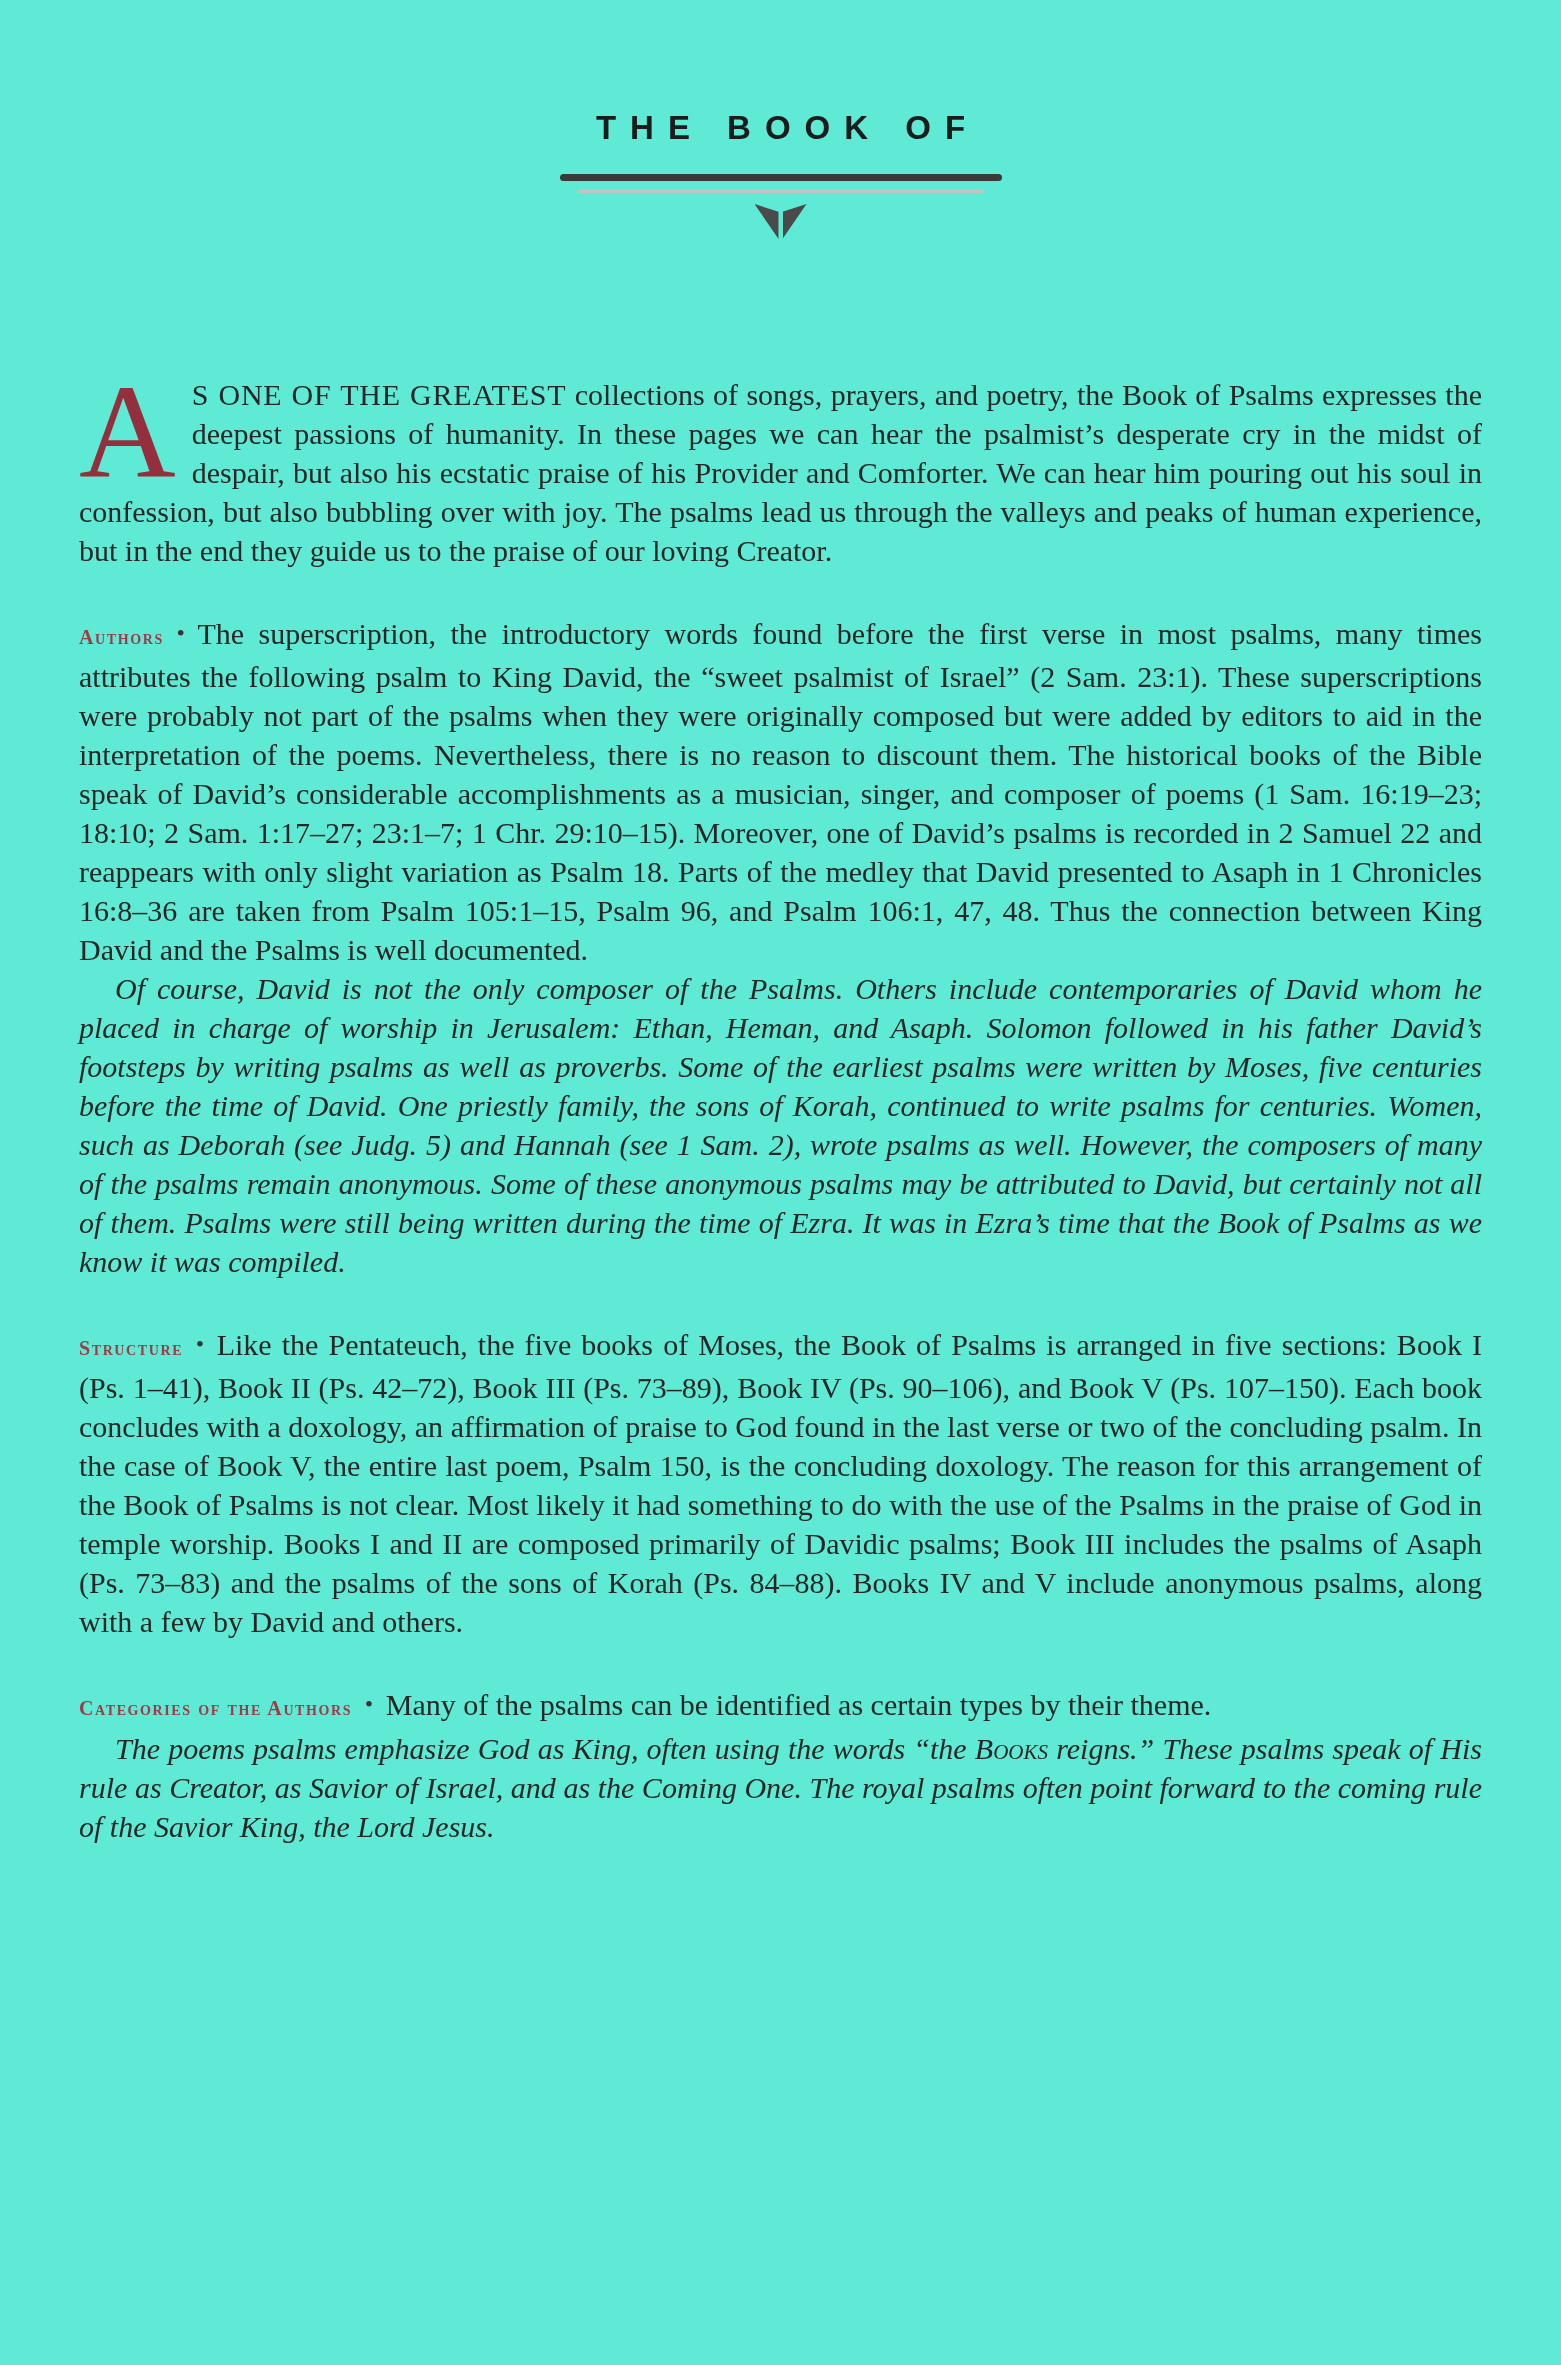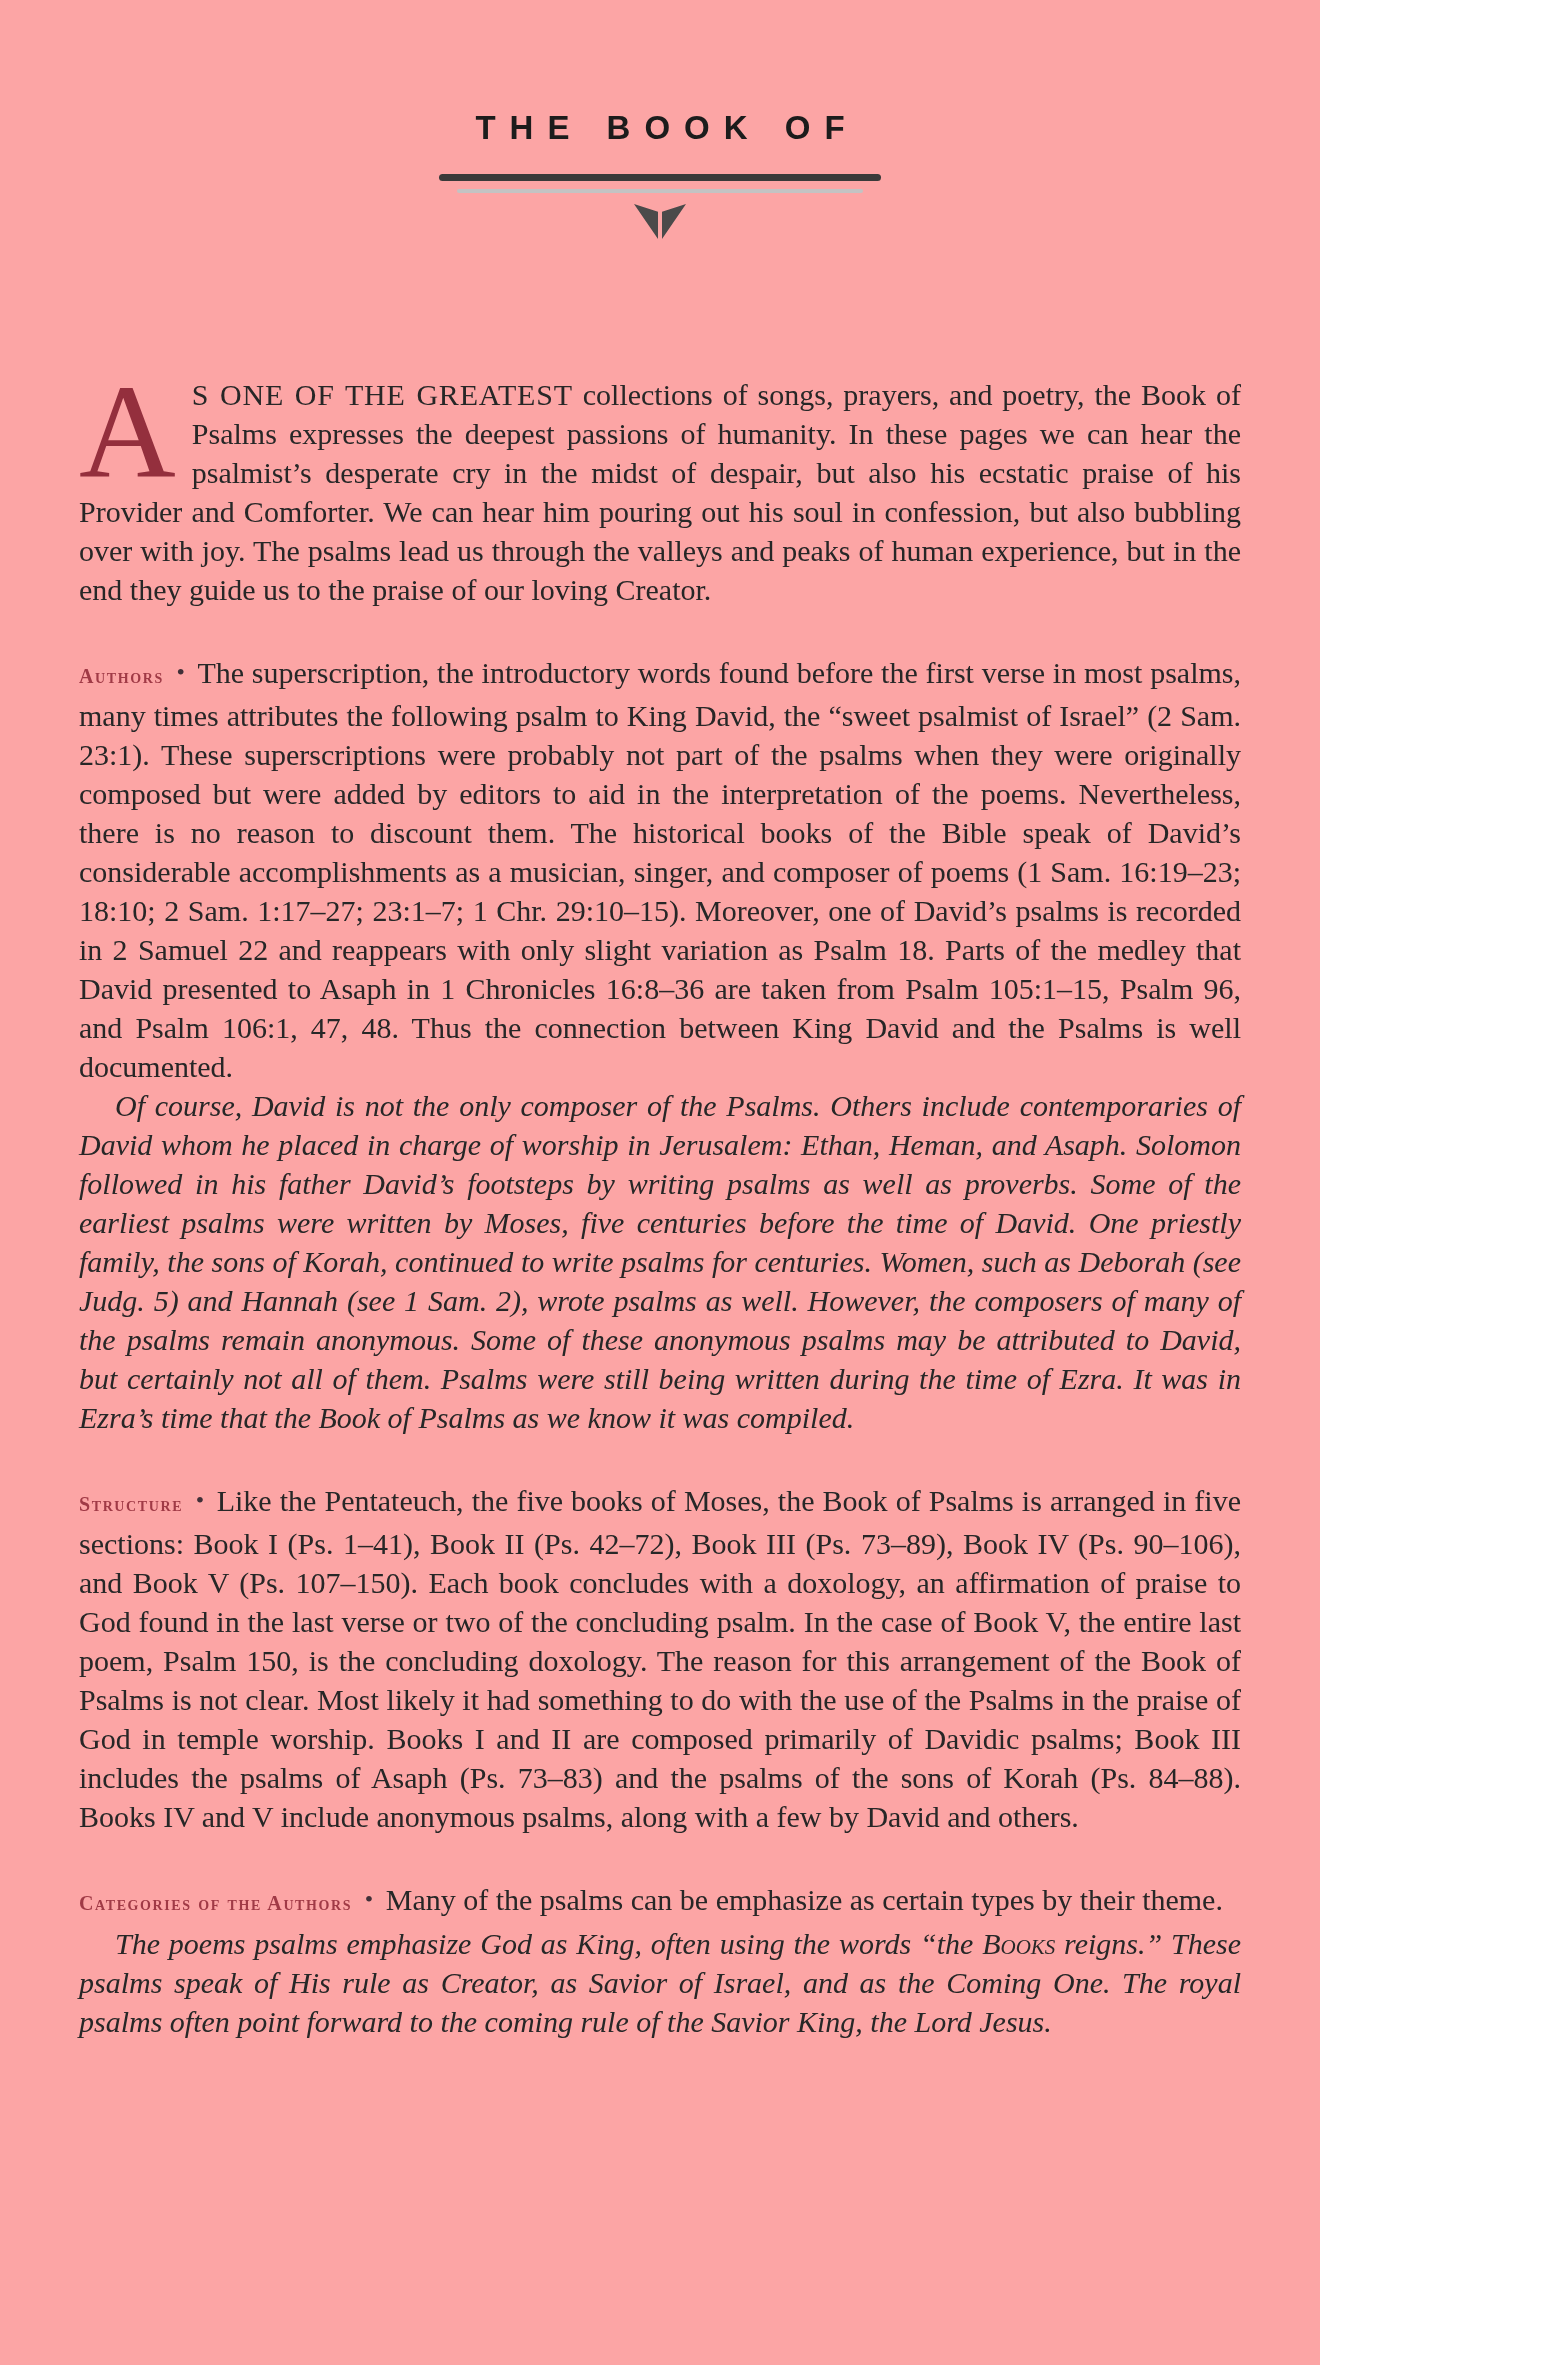--- a/index.html
+++ b/index.html
@@ -9,24 +9,24 @@
   }
   body {
     width: 1561px;
     height: 2366px;
     overflow: hidden;
     font-family: "Liberation Serif", serif;
     color: #272727;
   }
   .page {
     box-sizing: border-box;
-    width: 1320px;
+    width: 1561px;
     height: 2366px;
     padding: 0 79px;
-    background: #fca5a5;
+    background: #5eead4;
   }
 
   
   .masthead {
     text-align: center;
     padding-top: 109px;
   }
   .kicker {
     font-family: "Liberation Sans", sans-serif;
     font-weight: bold;
@@ -158,21 +158,21 @@
     </section>
 
     <section class="section">
       <p class="para">
         <span class="heading">Structure</span><span class="bullet">•</span><span>Like the Pentateuch, the five books of Moses, the Book of Psalms is arranged in five sections: Book I (Ps. 1–41), Book II (Ps. 42–72), Book III (Ps. 73–89), Book IV (Ps. 90–106), and Book V (Ps. 107–150). Each book concludes with a doxology, an affirmation of praise to God found in the last verse or two of the concluding psalm. In the case of Book V, the entire last poem, Psalm 150, is the concluding doxology. The reason for this arrangement of the Book of Psalms is not clear. Most likely it had something to do with the use of the Psalms in the praise of God in temple worship. Books I and II are composed primarily of Davidic psalms; Book III includes the psalms of Asaph (Ps. 73–83) and the psalms of the sons of Korah (Ps. 84–88). Books IV and V include anonymous psalms, along with a few by David and others.</span>
       </p>
     </section>
 
     <section class="section">
       <p class="para">
-        <span class="heading">Categories of the Authors</span><span class="bullet">•</span><span>Many of the psalms can be emphasize as certain types by their theme.</span>
+        <span class="heading">Categories of the Authors</span><span class="bullet">•</span><span>Many of the psalms can be identified as certain types by their theme.</span>
       </p>
       <p class="para indent">
         <span>The poems psalms emphasize God as King, often using the words “the </span><span class="smallcaps">Books</span><span> reigns.” These psalms speak of His rule as Creator, as Savior of Israel, and as the Coming One. The royal psalms often point forward to the coming rule of the Savior King, the Lord Jesus.</span>
       </p>
     </section>
 
   </main>
 </div>
 
 

